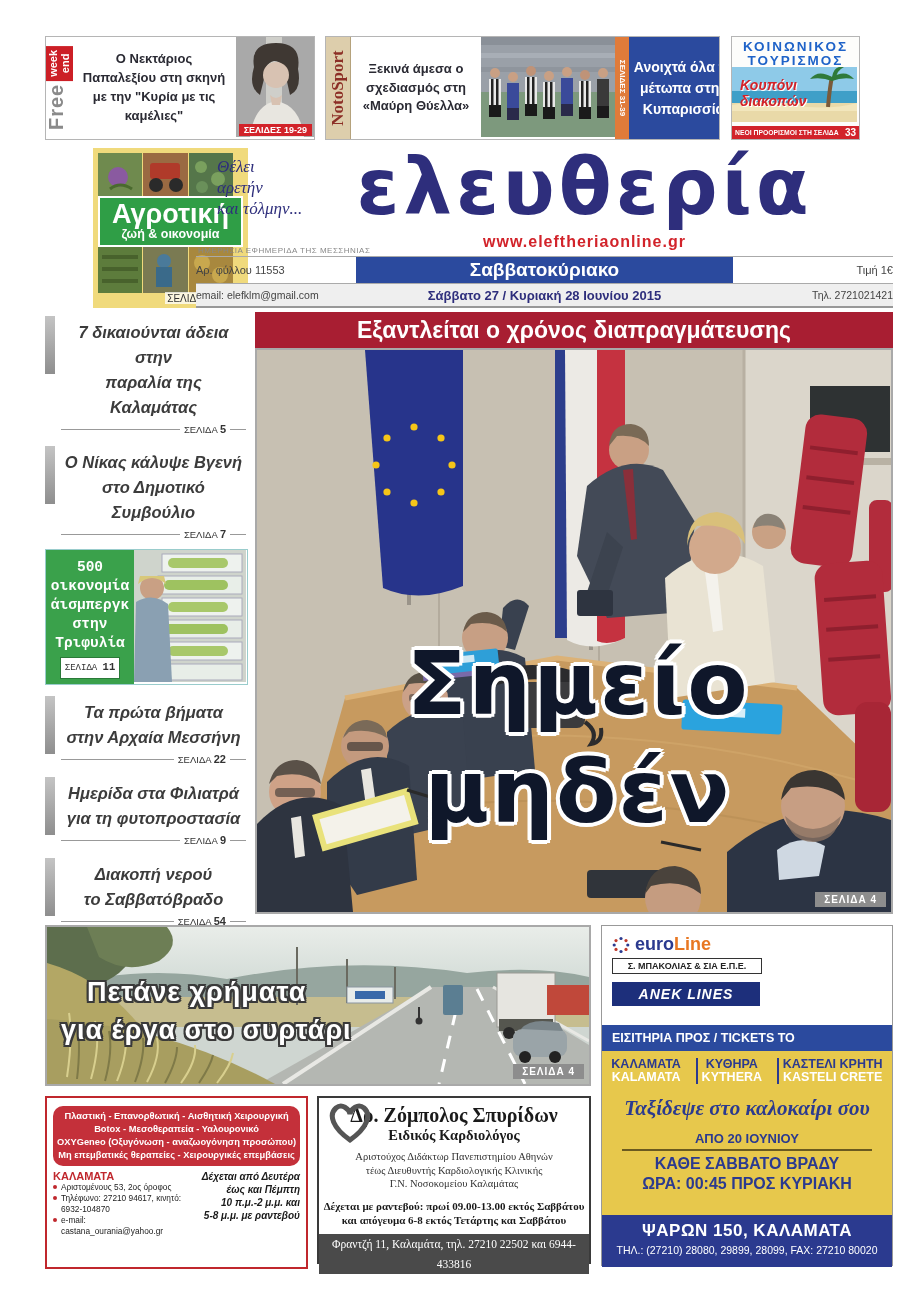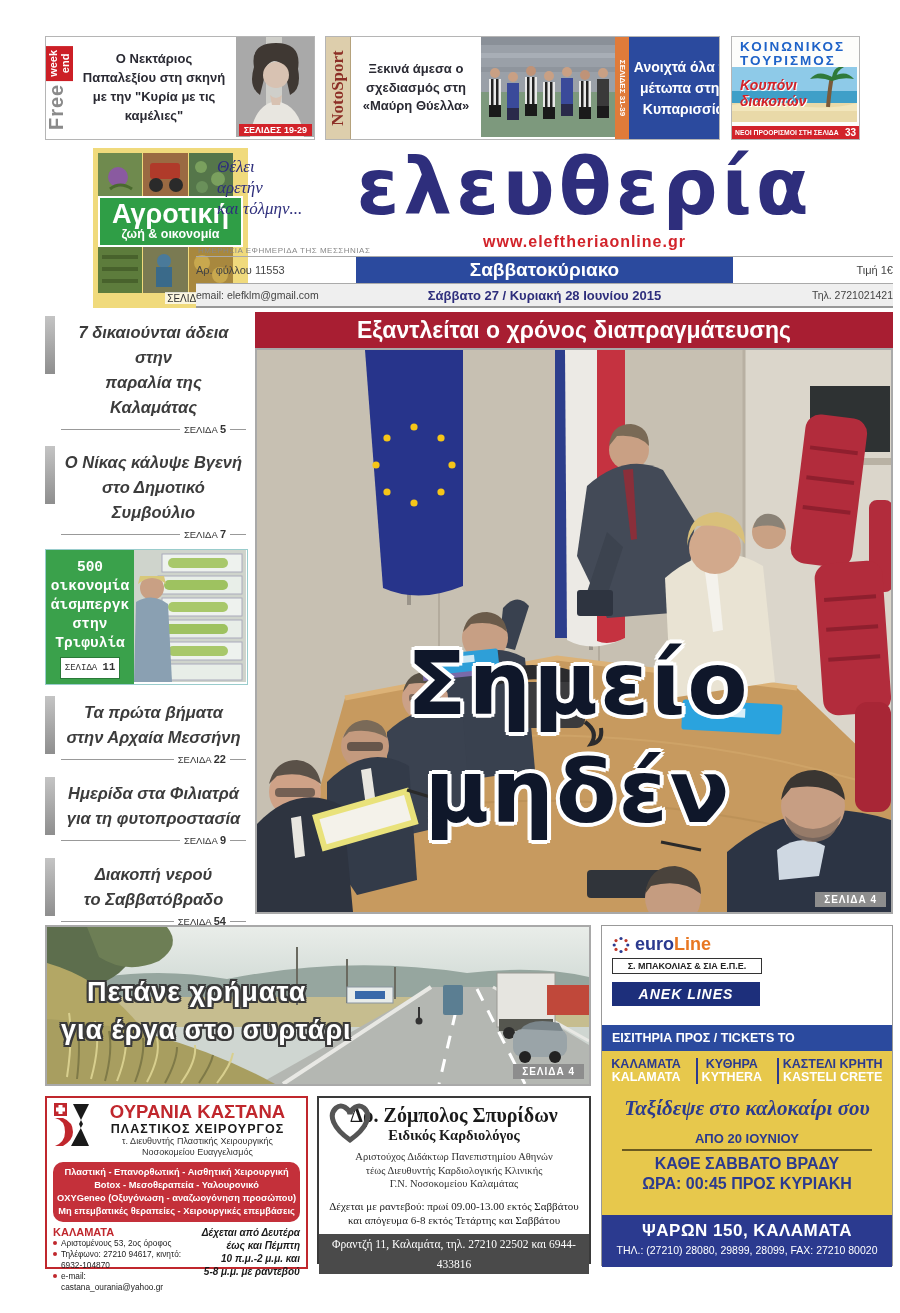--- a/index.html
+++ b/index.html
@@ -19,21 +19,21 @@
   .b-photo{position:relative;flex:0 0 auto;}
   .pg-badge-red{position:absolute;right:2px;bottom:3px;background:#d2232a;color:#fff;
           font-size:9px;font-weight:bold;padding:1px 5px;}
   .noto-strip{background:#ddceac;border-right:1px solid #b5a27c;}
   .noto-txt{color:#8c2f26;font-family:"Liberation Serif",serif;font-weight:bold;font-size:17px;}
   .orange-strip{position:relative;flex:0 0 14px;background:#e07b3a;}
   .orange-strip .vtxt{color:#fff;font-size:8px;font-weight:bold;transform:translate(-50%,-50%) rotate(90deg);}
   .blue-box{flex:0 0 101px;background:#2b4a9e;color:#fff;display:flex;align-items:center;justify-content:center;
           text-align:center;font-weight:bold;font-size:14px;line-height:1.5;padding:0 4px;}
   .tourism{border:1px solid #b5b5b5;background:#fdfdfb;}
-  .tour-title{position:absolute;top:3px;left:8px;right:0;text-align:left;color:#1f63c8;font-weight:bold;
+  .tour-title{position:absolute;top:3px;left:0;right:0;text-align:center;color:#1f63c8;font-weight:bold;
           font-size:13.5px;line-height:14px;letter-spacing:2px;text-shadow:0 0 2px #fff;}
   .coupon{position:absolute;left:8px;top:40px;color:#d2232a;font-weight:bold;font-style:italic;
           font-size:14px;line-height:16px;text-shadow:1px 1px 0 #fff;}
   .tour-foot{position:absolute;left:0;right:0;bottom:0;background:#d2232a;color:#fff;display:flex;
           align-items:center;justify-content:space-between;padding:1px 3px;}
   .tour-foot .t1{font-size:6.8px;font-weight:bold;}
   .tour-foot .t2{font-size:10px;font-weight:bold;}
 
   
   .agrotiki{background:#f0da7c;padding:5px;margin-left:48px;}
@@ -145,21 +145,21 @@
   .ka-right{flex:1;text-align:right;font-style:italic;font-weight:bold;font-size:10px;line-height:13px;color:#1a1a1a;}
 
   
   .zobolos{left:317px;top:1096px;width:274px;height:168px;border:2px solid #3a3a3a;box-sizing:border-box;
           background:#fff;font-family:"Liberation Serif",serif;text-align:center;padding-top:6px;}
   .zo-head{position:relative;}
   .zo-heart{position:absolute;left:8px;top:-2px;}
   .zo-name{font-weight:bold;font-size:20px;color:#1a1a1a;line-height:22px;}
   .zo-role{font-weight:bold;font-size:14.5px;color:#1a1a1a;line-height:18px;}
   .zo-cred{font-size:10.5px;color:#333;line-height:13.5px;margin-top:6px;}
-  .zo-hours{font-weight:normal;font-size:11px;color:#1a1a1a;line-height:14px;margin-top:8px;}
+  .zo-hours{font-weight:bold;font-size:11px;color:#1a1a1a;line-height:14px;margin-top:8px;}
   .zo-foot{background:#4a4a4a;color:#fff;font-size:11.5px;line-height:20px;margin-top:7px;}
 </style>
 </head>
 <body>
 
 <div class="page">
 
   <div class="abs banner" style="left:45px;top:36px;width:268px;height:102px;">
     <div class="vstrip">
       <div class="vtxt"><span class="fw-free">Free</span><span class="fw-red"><span>week</span><br><span>end</span></span></div>
@@ -653,33 +653,20 @@
       <div class="ta-rule"></div>
       <div class="ta-sched"><span>ΚΑΘΕ ΣΑΒΒΑΤΟ ΒΡΑΔΥ</span><br><span>ΩΡΑ: 00:45 ΠΡΟΣ ΚΥΡΙΑΚΗ</span></div>
     </div>
     <div class="ta-navy">
       <div class="ta-addr">ΨΑΡΩΝ 150, ΚΑΛΑΜΑΤΑ</div>
       <div class="ta-phones">ΤΗΛ.: (27210) 28080, 29899, 28099, FAX: 27210 80020</div>
     </div>
   </div>
 
   <div class="abs kastana">
-    <div class="ka-head">
-      <svg class="ka-logo" width="36" height="46" viewBox="0 0 36 46">
-        <rect x="1" y="1" width="13" height="13" fill="#c0272d"></rect>
-        <rect x="5.5" y="3" width="4" height="9" fill="#fff"></rect>
-          <rect x="3" y="5.5" width="9" height="4" fill="#fff"></rect>
-        <path d="M2,16 q10,2 10,14 q0,10 -10,14 l8,0 q10,-6 10,-14 q0,-10 -10,-14 Z" fill="#c0272d"></path>
-        <path d="M36,2 L20,2 L30,22 L18,44 L36,44 L26,22 Z" fill="#1a1a1a"></path>
-      </svg>
-      <div class="ka-name">ΟΥΡΑΝΙΑ ΚΑΣΤΑΝΑ</div>
-      <div class="ka-role">ΠΛΑΣΤΙΚΟΣ ΧΕΙΡΟΥΡΓΟΣ</div>
-      <div class="ka-cred">τ. Διευθυντής Πλαστικής Χειρουργικής</div>
-      <div class="ka-cred">Νοσοκομείου Ευαγγελισμός</div>
-    </div>
     <div class="ka-services">
       <div>Πλαστική - Επανορθωτική - Αισθητική Χειρουργική</div>
       <div>Botox - Μεσοθεραπεία - Υαλουρονικό</div>
       <div>OXYGeneo (Οξυγόνωση - αναζωογόνηση προσώπου)</div>
       <div>Μη επεμβατικές θεραπείες - Χειρουργικές επεμβάσεις</div>
     </div>
     <div class="ka-bottom">
       <div class="ka-left">
         <div class="ka-city">ΚΑΛΑΜΑΤΑ</div>
         <div class="ka-line">

